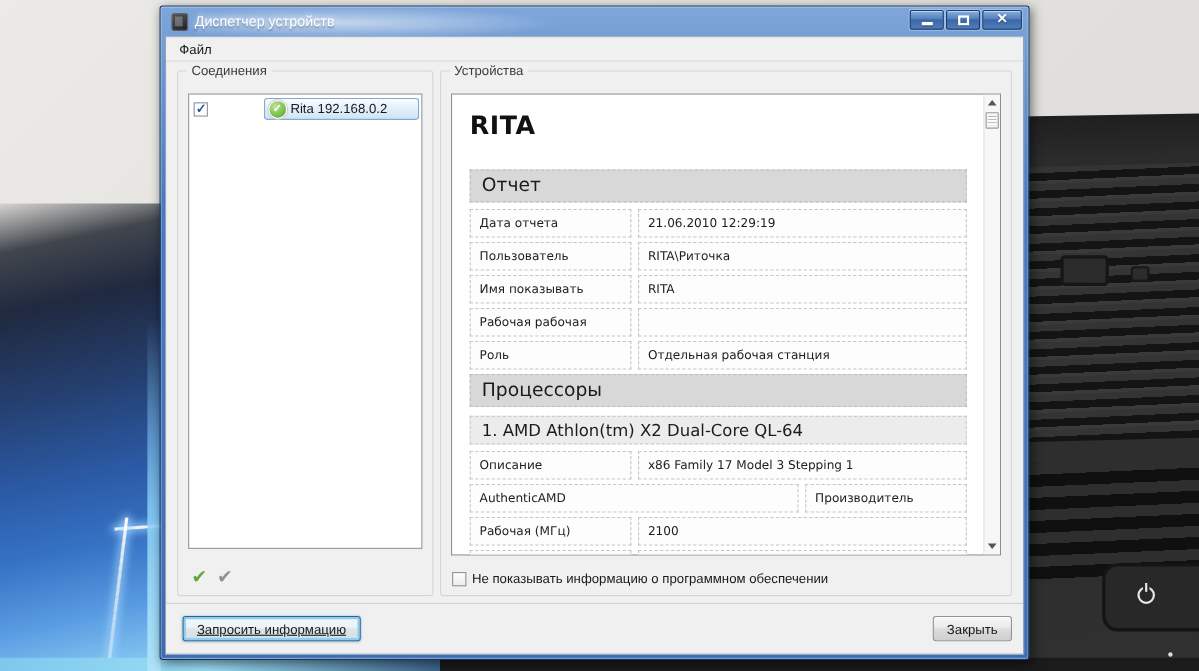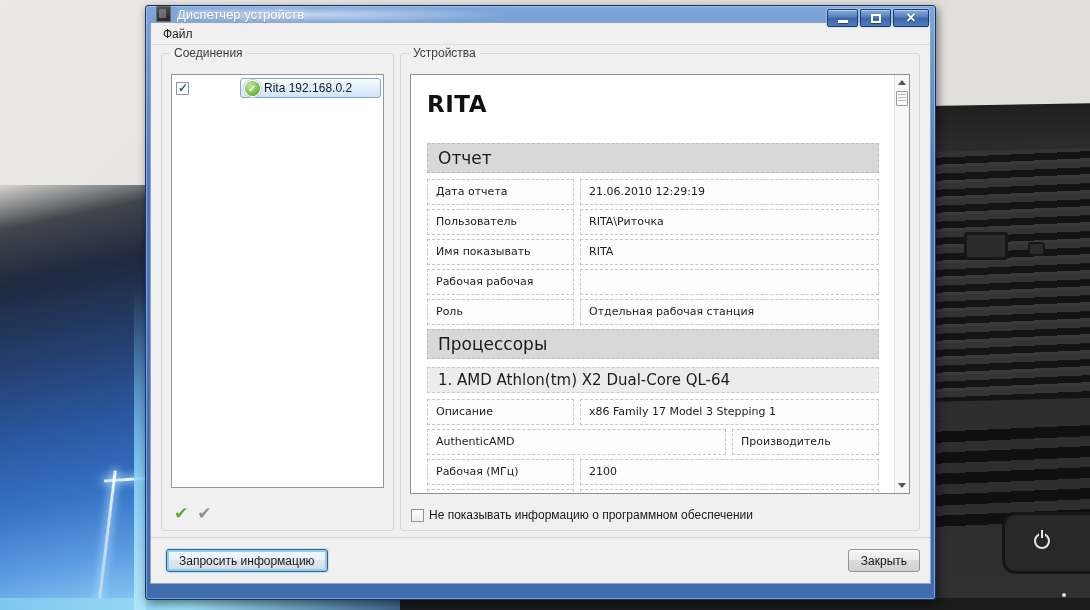--- a/index.html
+++ b/index.html
@@ -25,21 +25,21 @@
   .bg-glow-line-h { position:absolute; left:104px; top:478px; width:46px; height:3px; background:rgba(255,255,255,.9); transform:rotate(-4deg); box-shadow:0 0 8px 2px rgba(160,215,255,.8); }
   .bg-cyan-strip { position:absolute; left:0; bottom:0; width:420px; height:12px; background:linear-gradient(90deg,#7ec8ee 0%,#9adef5 45%,#35597f 100%); }
   .bg-laptop-bottom { position:absolute; left:400px; top:598px; right:0; bottom:0; background:#1b1b1b; }
   .bg-window-glow { position:absolute; left:134px; top:290px; width:12px; bottom:0; background:linear-gradient(180deg,rgba(120,180,240,.0),rgba(140,210,250,.85) 55%,#aee4fa 100%); }
 
   
   #win { position:absolute; left:145px; top:5px; width:791px; height:595px;
     background:linear-gradient(180deg,#7ea6da 0%,#4a79bd 30%,#3f6cae 100%);
     border:1px solid #16345f; border-radius:3px; padding:0 4px 4px 4px;
     box-shadow:2px 3px 10px rgba(0,0,0,.5), inset 0 0 0 1px rgba(200,225,250,.45); }
-  #titlebar { height:16px; display:flex; align-items:center; position:relative; padding-left:6px; }
+  #titlebar { height:27px; display:flex; align-items:center; position:relative; padding-left:6px; }
   #titlebar::before { content:""; position:absolute; left:30px; top:0; width:330px; height:100%;
     background:radial-gradient(ellipse at 40% 55%, rgba(255,255,255,.55), rgba(255,255,255,0) 70%); pointer-events:none; }
   .app-icon { width:15px; height:16px; margin-right:6px; border-radius:2px;
     background:linear-gradient(160deg,#55555a,#1e1e22); box-shadow:inset 0 0 0 1px #6a6a70; position:relative; z-index:1; }
   .app-icon::after { content:""; position:absolute; left:3px; top:3px; width:7px; height:9px; background:#cfcfd4; opacity:.35; }
   .win-title { color:#fff; font-size:13px; z-index:1; text-shadow:0 0 6px rgba(255,255,255,.9),0 1px 2px rgba(0,40,90,.5); }
   .controls { margin-left:auto; align-self:flex-start; margin-top:3px; display:flex; gap:2px; padding-right:2px; z-index:1; }
   .ctl { width:31px; height:18px; border:1px solid #1c3a68; border-radius:2px; display:flex; align-items:center; justify-content:center;
     background:linear-gradient(180deg,#89aedd 0%,#547fbd 45%,#3c67a6 50%,#4e7cba 100%);
     box-shadow:0 0 0 1px rgba(190,215,245,.55), inset 0 1px 0 rgba(255,255,255,.45); cursor:default; }
@@ -93,21 +93,21 @@
 
   #hide-sw-row { position:absolute; left:10px; bottom:8px; display:flex; align-items:center; gap:5px; }
   .cb-plain { width:13px; height:13px; background:linear-gradient(180deg,#fdfdfd,#ededed); border:1px solid #8b95a0; flex:0 0 auto; }
   .cb-label { font-size:12px; color:#1a1a1a; }
 
   
   #footer { flex:0 0 46px; border-top:1px solid #cfcfcf; display:flex; align-items:center; padding:0 10px 0 15px; background:#f0f0f0; }
   .btn { height:23px; font-size:12px; font-family:"Liberation Sans",sans-serif; padding:0 12px; border-radius:3px; color:#1a1a1a; cursor:default; }
   #btn-request { margin-right:auto; border:1px solid #2a6496;
     background:linear-gradient(180deg,#f4f8fb 0%,#ecf2f6 45%,#dde6ec 50%,#d2dde5 100%);
-    box-shadow:inset 0 0 0 2px #8ecdf0, 0 0 2px rgba(60,130,190,.6); }
+    box-shadow:inset 0 0 0 2px #8ecdf0, 0 0 2px rgba(60,130,190,.6);text-decoration:underline; }
   #btn-close { border:1px solid #949494;
     background:linear-gradient(180deg,#f6f6f6 0%,#ebebeb 45%,#dddddd 50%,#cfcfcf 100%);
     box-shadow:inset 0 1px 0 #fff; }
 </style>
 </head>
 <body>
 
 <div id="bg">
   <div class="bg-laptop"></div>
   <div class="bg-vents-a"></div>

